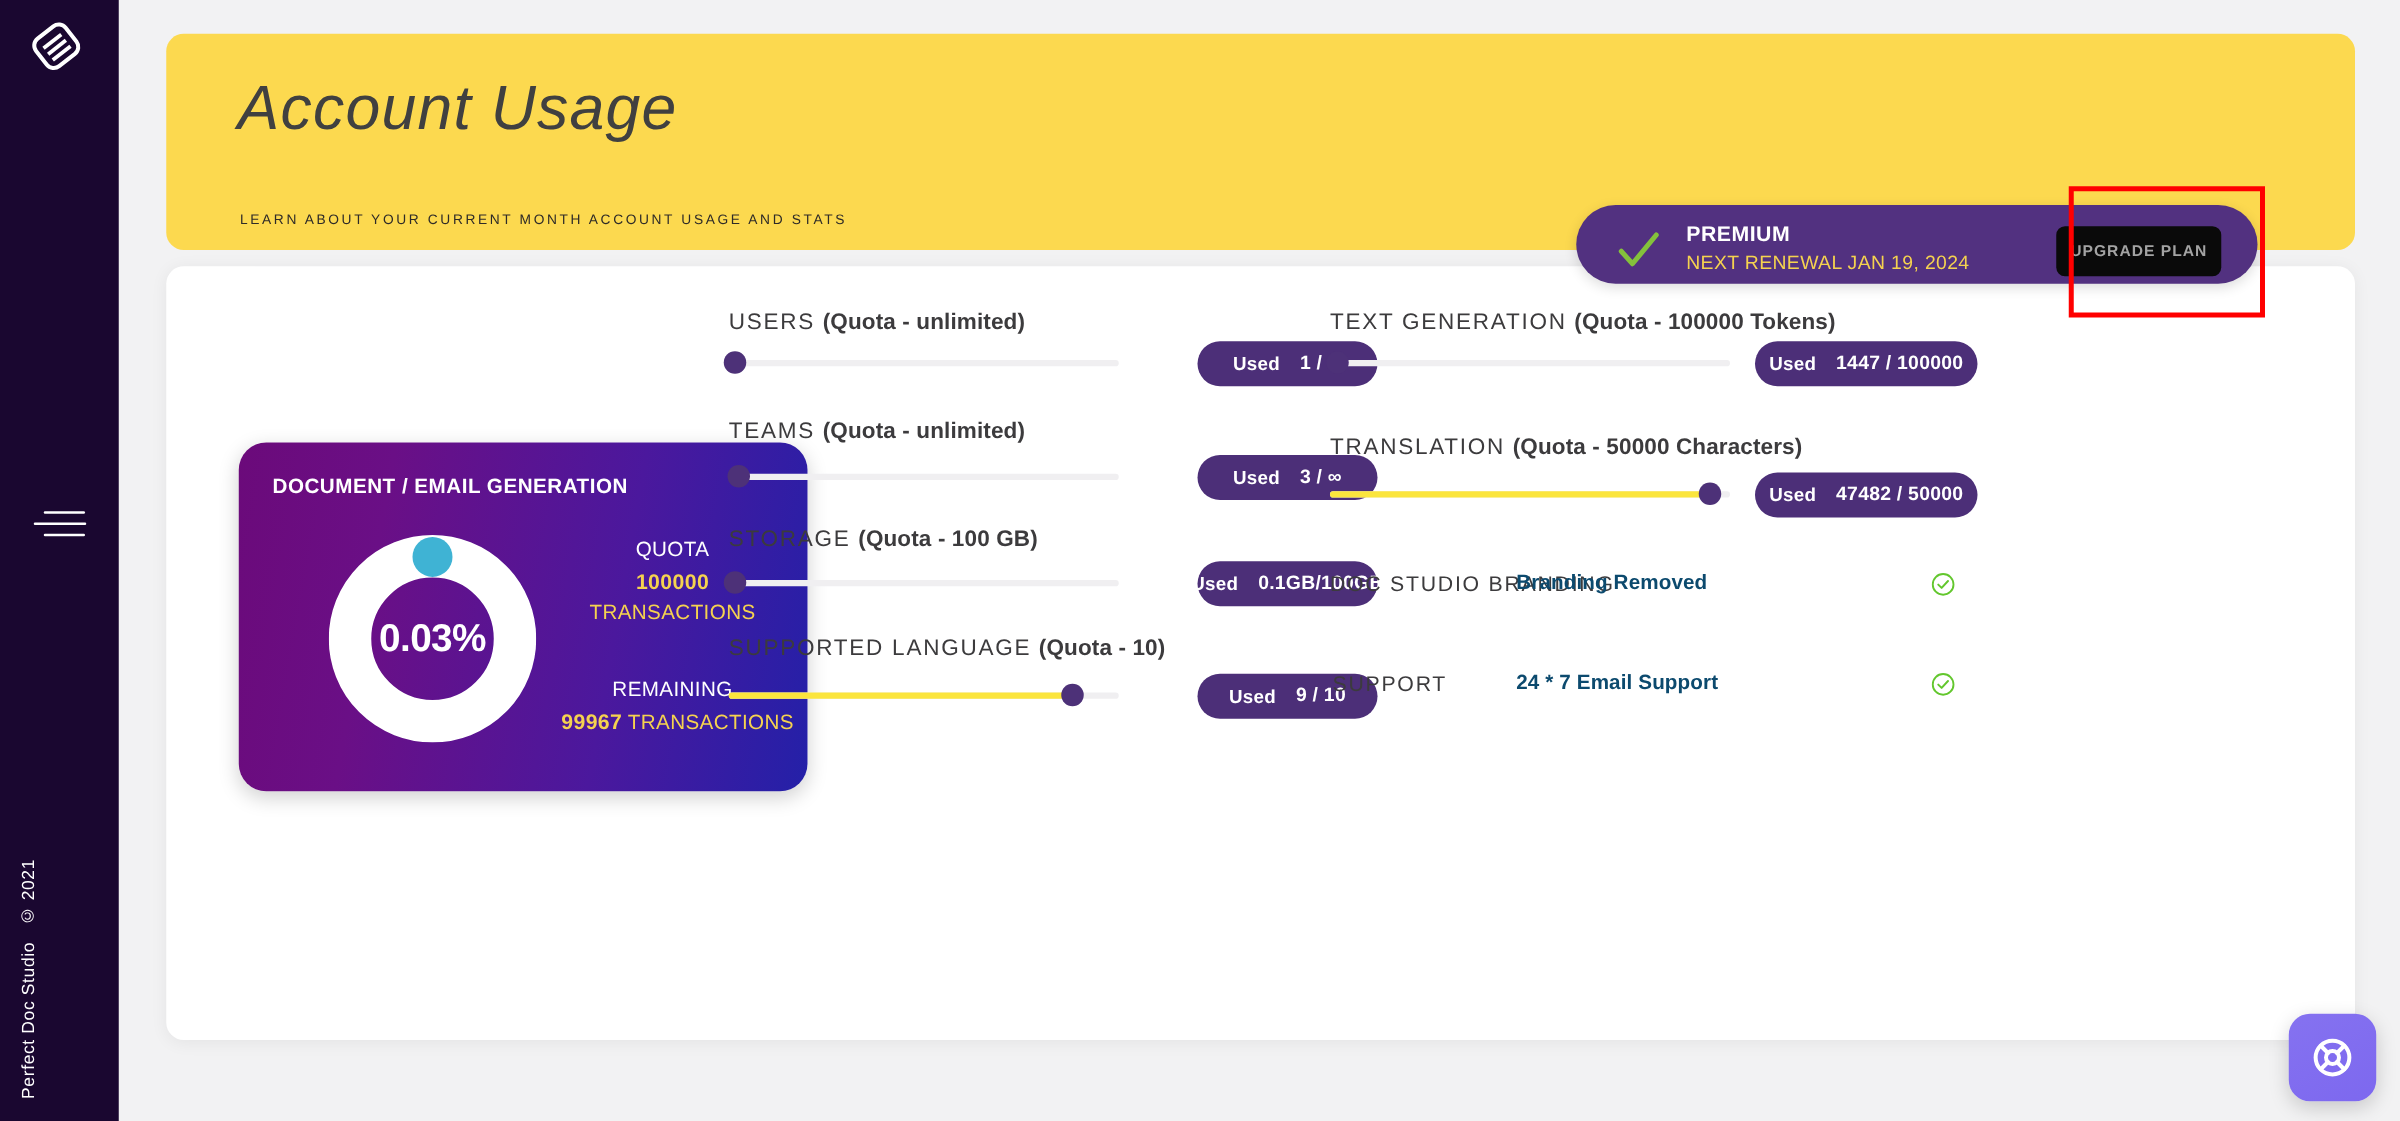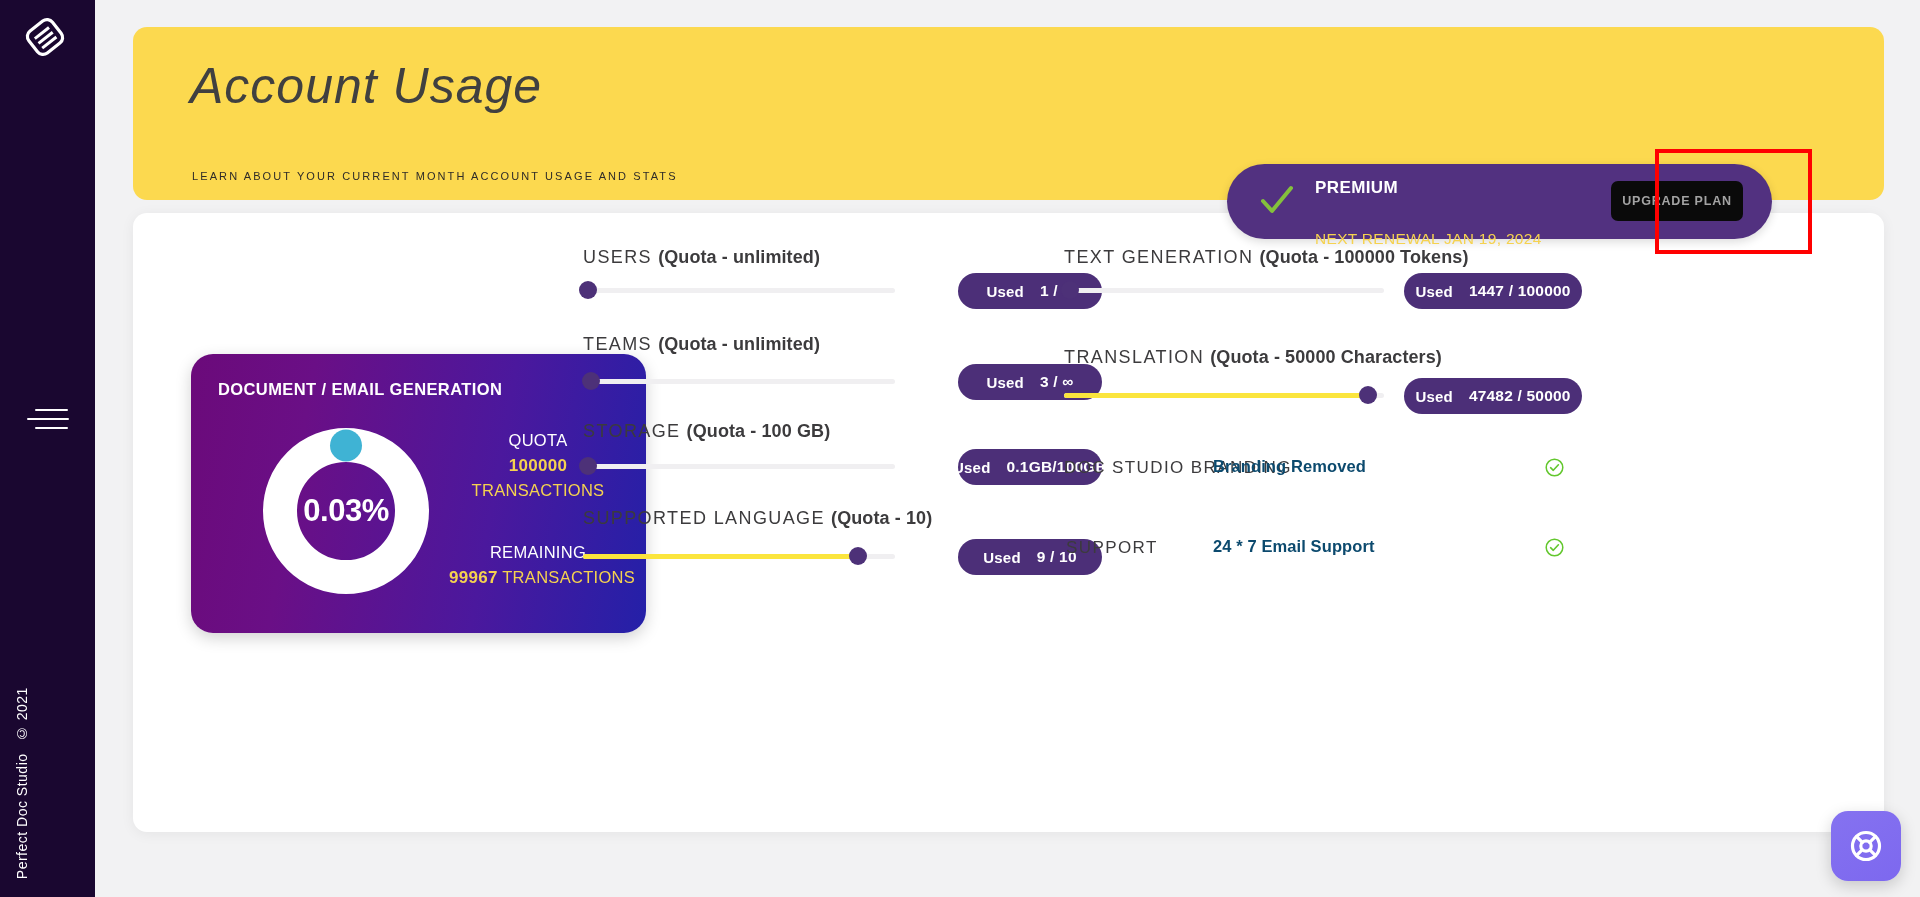--- a/index.html
+++ b/index.html
@@ -89,22 +89,22 @@
     left: 59px; top: 143px;
     font-size: 11px;
     color: #2e2b28;
     letter-spacing: 2.1px;
     white-space: nowrap;
   }
 
   
   .premium-card {
     position: absolute;
-    left: 1227px; top: 164px;
-    width: 545px; height: 75px;
+    left: 1261px; top: 164px;
+    width: 545px; height: 63px;
     background: #523180;
     border-radius: 38px;
     box-shadow: 0 3px 10px rgba(0,0,0,0.14);
   }
   .premium-check {
     position: absolute;
     left: 30px; top: 17px;
     width: 40px; height: 40px;
   }
   .premium-check svg { width: 40px; height: 40px; display: block; }
@@ -117,21 +117,20 @@
     letter-spacing: 0.4px;
     white-space: nowrap;
   }
   .premium-renewal {
     position: absolute;
     left: 88px; top: 38px;
     color: #f5d24f;
     font-size: 15.5px;
     letter-spacing: 0.3px;
     white-space: nowrap;
-    margin-top: 28px;
   }
   .upgrade-btn {
     position: absolute;
     left: 384px; top: 17px;
     width: 132px; height: 40px;
     background: #0a0a0a;
     border: none;
     border-radius: 7px;
     color: #a3a3a3;
     font-family: "Liberation Sans", sans-serif;

